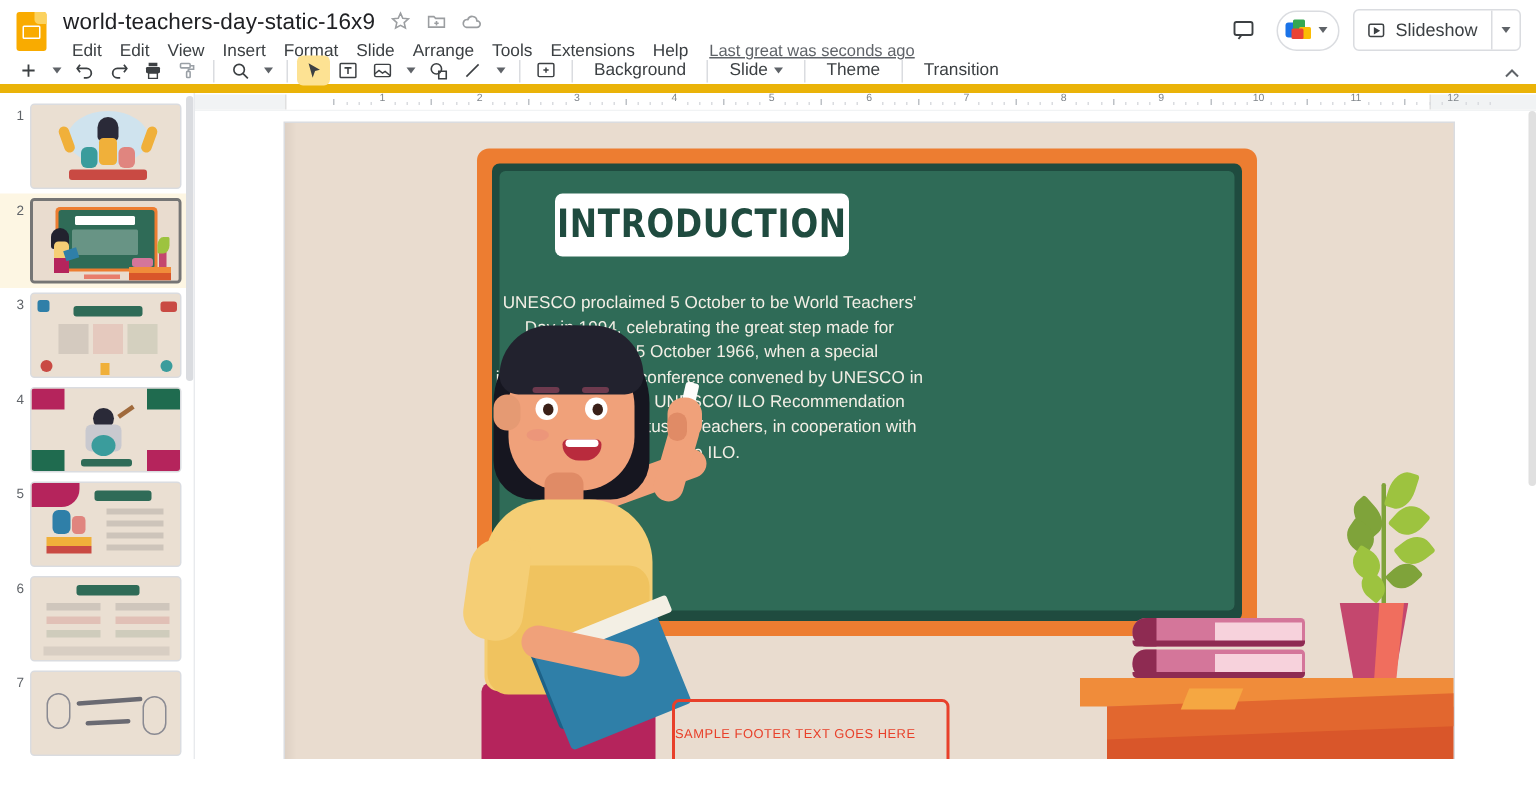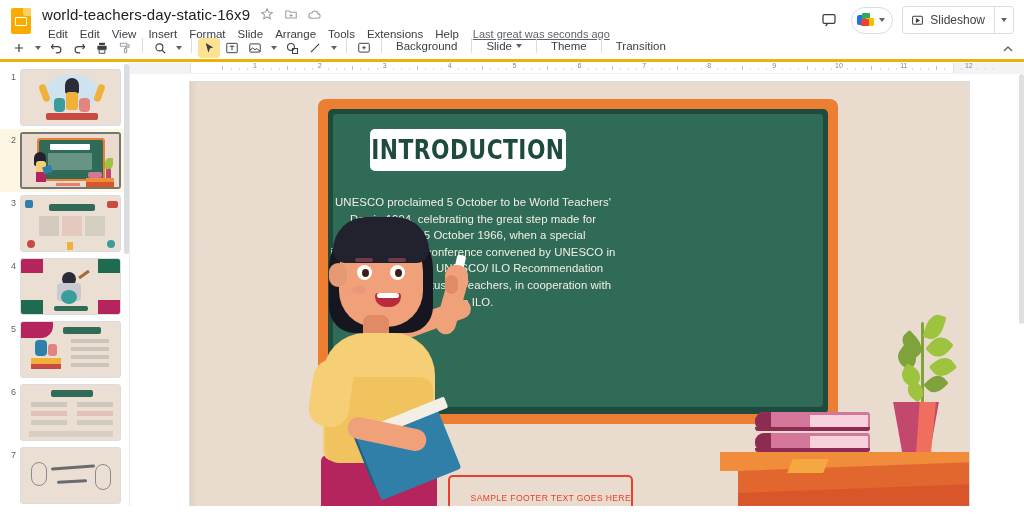--- a/index.html
+++ b/index.html
@@ -37,21 +37,21 @@
   .meet-ico .g4{position:absolute;left:4px;top:6px;width:8px;height:7px;background:#ea4335;border-radius:1px;}
   .slideshow-btn { height:28px; display:flex; align-items:center; border:1px solid #dadce0; border-radius:4px; background:#fff; cursor:pointer;text-align:right; }
   .slideshow-main { display:flex; align-items:center; gap:6px; padding:0 9px 0 8px; height:100%; font-size:12px; color:#3c4043; }
   .slideshow-div { width:1px; height:100%; background:#dadce0; }
   .slideshow-arrow { padding:0 6px; display:flex; align-items:center; height:100%; }
   .share-btn { height:28px; display:flex; align-items:center; gap:6px; background:#FBBC04; color:#3c2f00; border-radius:4px; padding:0 14px; font-size:12.5px; font-weight:bold; cursor:pointer; }
 
   .caret { width:0;height:0;border-left:3.5px solid transparent;border-right:3.5px solid transparent;border-top:4px solid #5f6368; }
 
   
-  .toolbar { height:24px; display:flex; align-items:flex-start; padding:0 8px; gap:1px; border-bottom:3px solid #eab308; position:relative; }
+  .toolbar { height:24px; display:flex; align-items:center; padding:0 8px; gap:1px; border-bottom:6px solid #eab308; position:relative; }
   .tb { width:22px; height:20px; display:flex; align-items:center; justify-content:center; border-radius:4px; cursor:pointer; color:#3c4043; }
   .tb.active { background:#fde293; }
   .tb.small { width:13px; }
   .tb-sep { width:1px; height:15px; background:#dadce0; margin:0 5px; }
   .tb-text { font-size:11.5px; color:#3c4043; padding:2px 8px; border-radius:4px; cursor:pointer; display:flex; align-items:center; gap:4px; }
   .tb-collapse { position:absolute; right:8px; top:3px; cursor:pointer; }
 
   
   .main { display:flex; height:444px; }
 
@@ -132,21 +132,21 @@
   .bk .shadow { position:absolute; left:0; bottom:0; width:115px; height:4px; background:#8E2B52; border-radius:0 0 3px 3px; }
 
   .pot { position:absolute; left:700px; top:320px; width:52px; height:52px; background:#C4476E; clip-path:polygon(6% 0,94% 0,76% 100%,24% 100%); }
   .pot-s { position:absolute; left:726px; top:320px; width:20px; height:52px; background:#F06E5E; clip-path:polygon(18% 0,100% 0,74% 100%,0 100%); }
   .plant { position:absolute; left:690px; top:232px; width:90px; height:95px; }
   .stem { position:absolute; left:41px; top:8px; width:3px; height:86px; background:#7FA33A; border-radius:2px; }
   .leaf { position:absolute; background:#9DC33F; border-radius:60% 10% 60% 10%; }
   .leaf.d { background:#7FA33A; }
 
   
-  .footer-box { position:absolute; left:258px; top:393px; width:185px; height:46px; border:2.4px solid #E8402A; border-radius:5px; display:flex; align-items:center; justify-content:flex-end; }
+  .footer-box { position:absolute; left:258px; top:384px; width:185px; height:46px; border:2.4px solid #E8402A; border-radius:5px; display:flex; align-items:center; justify-content:flex-start; }
   .footer-box span { font-size:8.6px; color:#E8402A; letter-spacing:.35px; }
 
   .stage-vscroll { position:absolute; right:0; top:12px; width:5px; height:432px; }
   .stage-vscroll i { position:absolute; right:0; top:0; width:5px; height:250px; background:#e0e0e0; border-radius:3px; display:block; }
 </style>
 </head>
 <body>
 
 <div class="header">
   <div class="app-icon">

